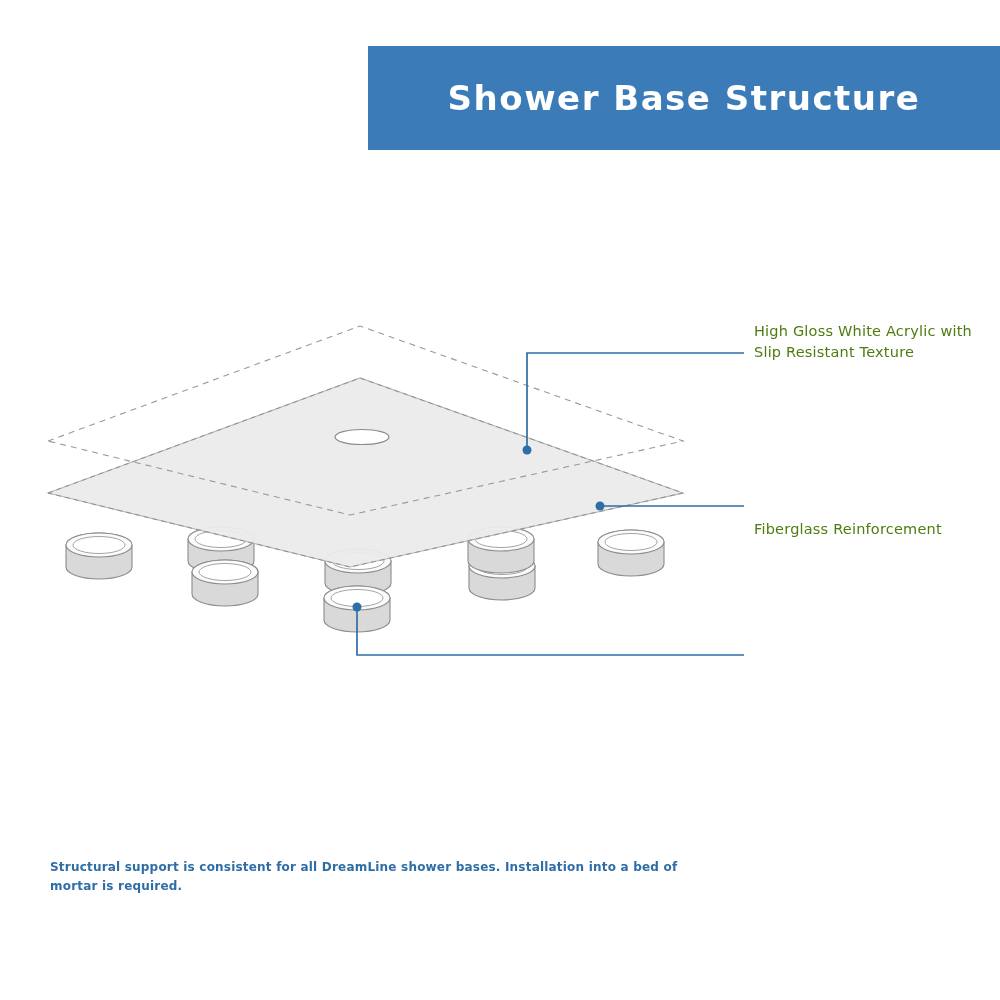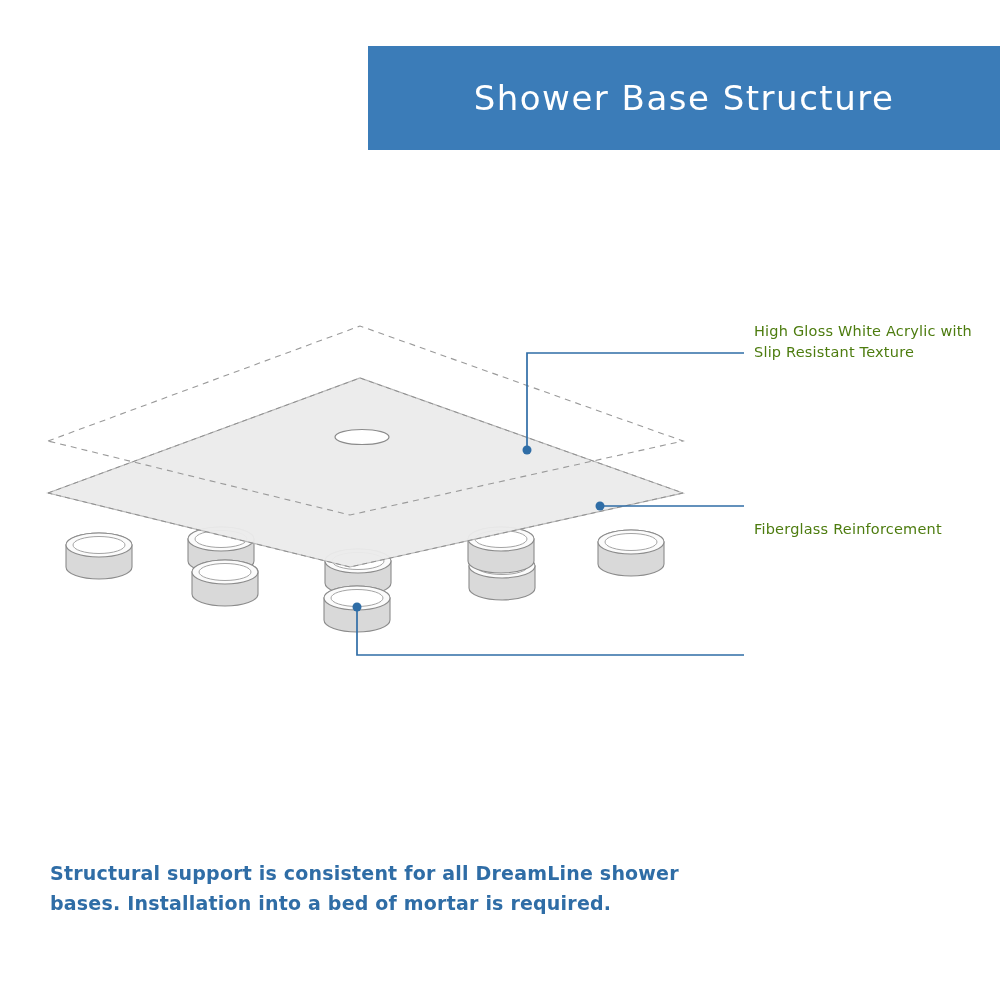--- a/index.html
+++ b/index.html
@@ -32,21 +32,21 @@
     position: absolute;
     left: 368px;
     top: 46px;
     width: 632px;
     height: 104px;
     display: flex;
     align-items: center;
     justify-content: center;
     color: #ffffff;
     font-size: 34px;
-    font-weight: normal;
+    font-weight: bold;
     letter-spacing: 1.5px;
     font-family: "DejaVu Sans", sans-serif;
     white-space: nowrap;
   }
   
   #diagram {
     position: absolute;
     left: 0;
     top: 0;
     width: 1000px;
@@ -65,21 +65,21 @@
   #callout-1 { left: 754px; top: 321px; width: 230px; }
   #callout-2 { left: 754px; top: 519px; width: 230px; }
   #callout-3 { left: 754px; top: 631px; width: 230px; }
   
   #footer-note {
     position: absolute;
     left: 50px;
     top: 858px;
     width: 640px;
     color: #2f6da6;
-    font-size: 19px;
+    font-size: 12px;
     font-weight: bold;
     line-height: 1.6;
     letter-spacing: 0.2px;
     font-family: "DejaVu Sans", sans-serif;
   }
 </style>
 </head>
 <body>
 
 <div id="page">

